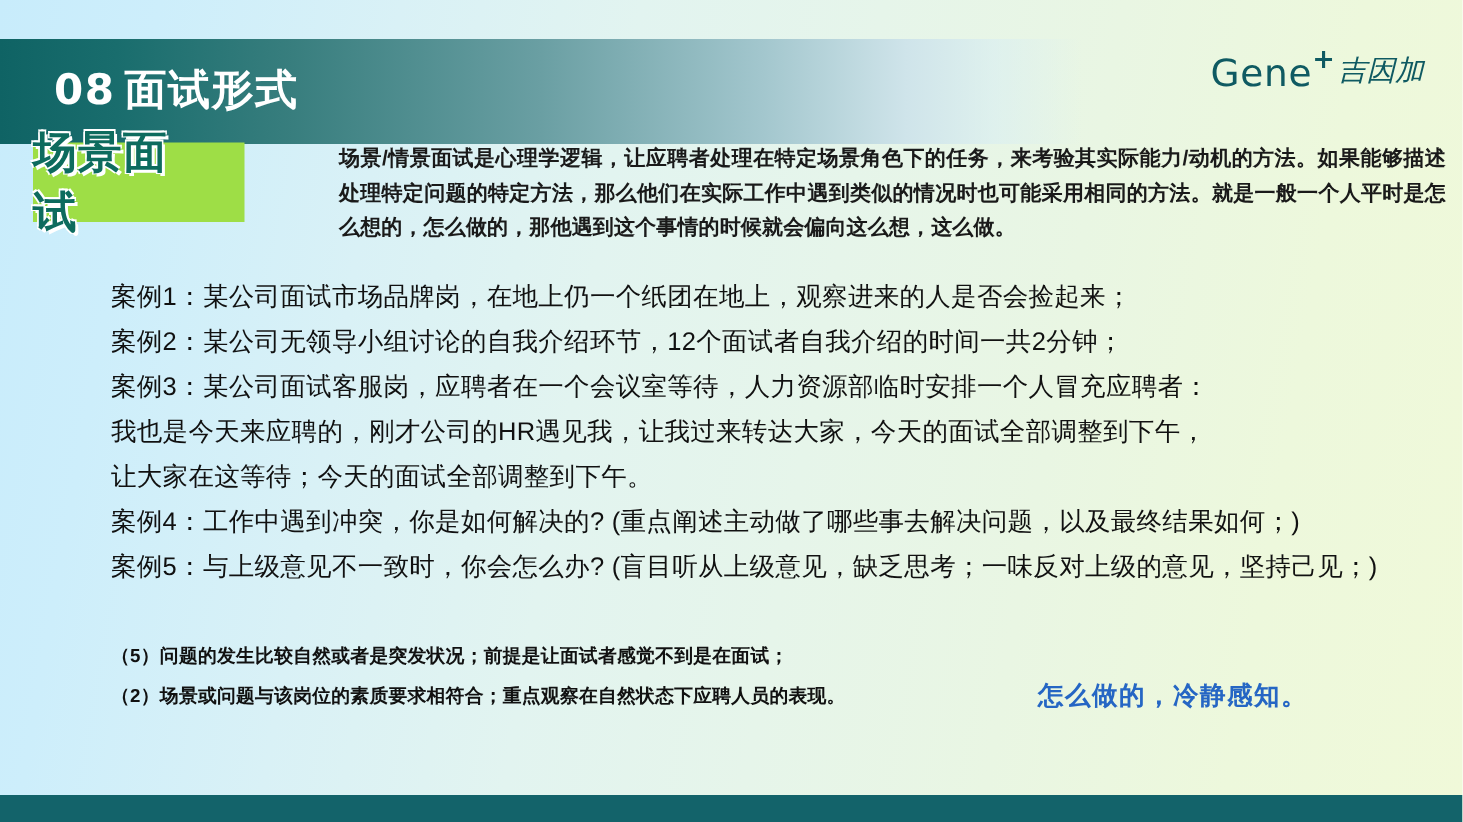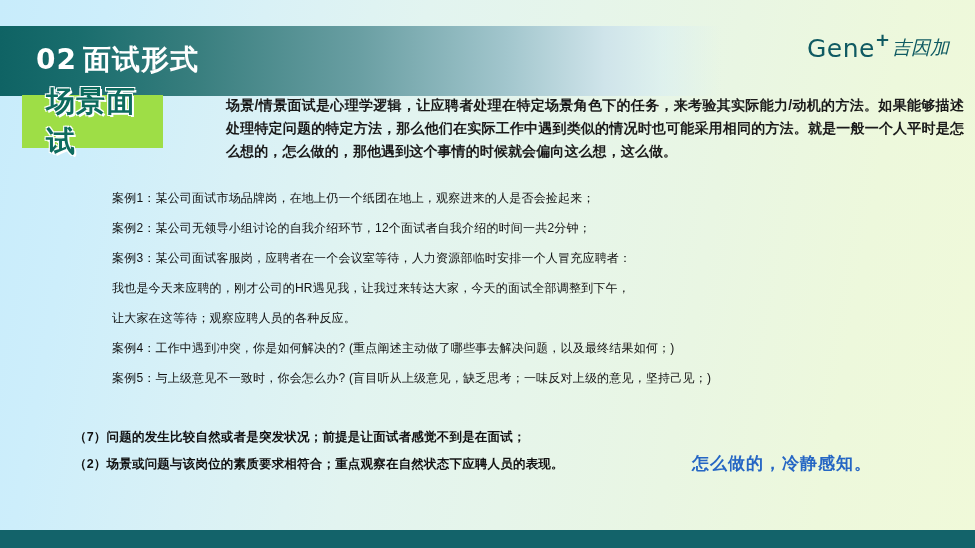--- a/index.html
+++ b/index.html
@@ -114,21 +114,20 @@
     width: 116px;
     height: 53px;
     display: flex;
     align-items: center;
     justify-content: center;
     font-size: 29px;
     font-weight: bold;
     color: #0d6b5e;
     letter-spacing: 1px;
     text-shadow: 2px 2px 0 #ffffff, -1px -1px 0 #ffffff, 1px -1px 0 #ffffff, -1px 1px 0 #ffffff;
-    padding-left: 24px;
   }
 
   
   .intro {
     position: absolute;
     left: 226px;
     top: 94px;
     width: 738px;
     font-size: 14px;
     font-weight: bold;
@@ -139,26 +138,25 @@
   }
 
   
   .cases {
     position: absolute;
     left: 74px;
     top: 183px;
     width: 870px;
   }
   .case-line {
-    font-size: 12px;
+    font-size: 17px;
     color: #111111;
     line-height: 30px;
     white-space: nowrap;
     letter-spacing: 0.2px;
-    margin-left: 38px;
   }
 
   
   .summary {
     position: absolute;
     left: 74px;
     top: 424px;
     width: 640px;
   }
   .summary-line {
@@ -192,47 +190,47 @@
   }
 </style>
 </head>
 <body>
 
 <div class="slide">
 
   <div class="header-band"></div>
 
   <div class="header-title">
-    <span class="num">02</span><span>面试形式</span>
+    <span class="num">08</span><span>面试形式</span>
   </div>
 
   <div class="logo">
     <span class="logo-word">Gene</span>
     <span class="logo-plus">+</span>
     <span class="logo-cn">吉因加</span>
   </div>
 
   <div class="tag-box">
     <div class="tag-text">场景面试</div>
   </div>
 
   <div class="intro">场景/情景面试是心理学逻辑，让应聘者处理在特定场景角色下的任务，来考验其实际能力/动机的方法。如果能够描述处理特定问题的特定方法，那么他们在实际工作中遇到类似的情况时也可能采用相同的方法。就是一般一个人平时是怎么想的，怎么做的，那他遇到这个事情的时候就会偏向这么想，这么做。</div>
 
   <div class="cases">
     <div class="case-line">案例1：某公司面试市场品牌岗，在地上仍一个纸团在地上，观察进来的人是否会捡起来；</div>
     <div class="case-line">案例2：某公司无领导小组讨论的自我介绍环节，12个面试者自我介绍的时间一共2分钟；</div>
     <div class="case-line">案例3：某公司面试客服岗，应聘者在一个会议室等待，人力资源部临时安排一个人冒充应聘者：</div>
     <div class="case-line">我也是今天来应聘的，刚才公司的HR遇见我，让我过来转达大家，今天的面试全部调整到下午，</div>
-    <div class="case-line">让大家在这等待；观察应聘人员的各种反应。</div>
+    <div class="case-line">让大家在这等待；今天的面试全部调整到下午。</div>
     <div class="case-line">案例4：工作中遇到冲突，你是如何解决的? (重点阐述主动做了哪些事去解决问题，以及最终结果如何；)</div>
     <div class="case-line">案例5：与上级意见不一致时，你会怎么办? (盲目听从上级意见，缺乏思考；一味反对上级的意见，坚持己见；)</div>
   </div>
 
   <div class="summary">
-    <div class="summary-line">（7）问题的发生比较自然或者是突发状况；前提是让面试者感觉不到是在面试；</div>
+    <div class="summary-line">（5）问题的发生比较自然或者是突发状况；前提是让面试者感觉不到是在面试；</div>
     <div class="summary-line">（2）场景或问题与该岗位的素质要求相符合；重点观察在自然状态下应聘人员的表现。</div>
   </div>
 
   <div class="slogan">怎么做的，冷静感知。</div>
 
   <div class="footer-bar"></div>
 
 </div>
 
 </body></html>

